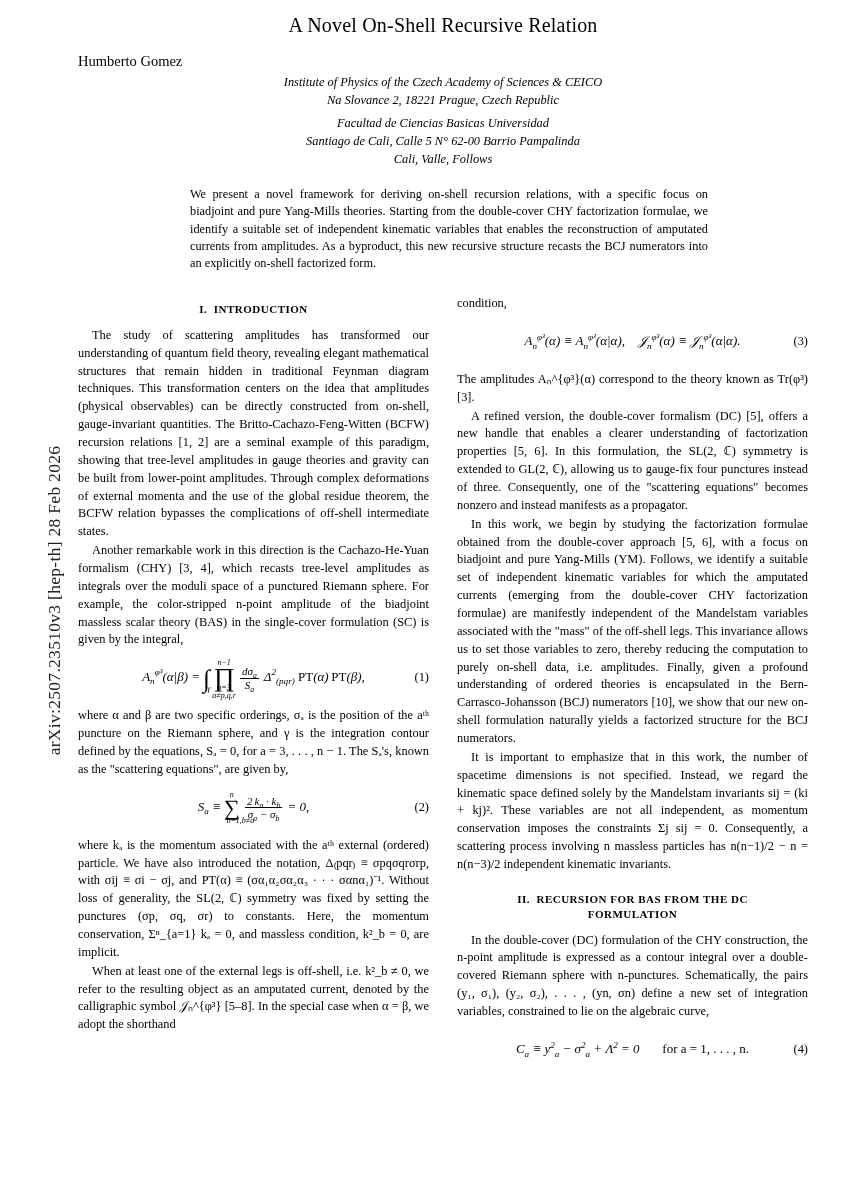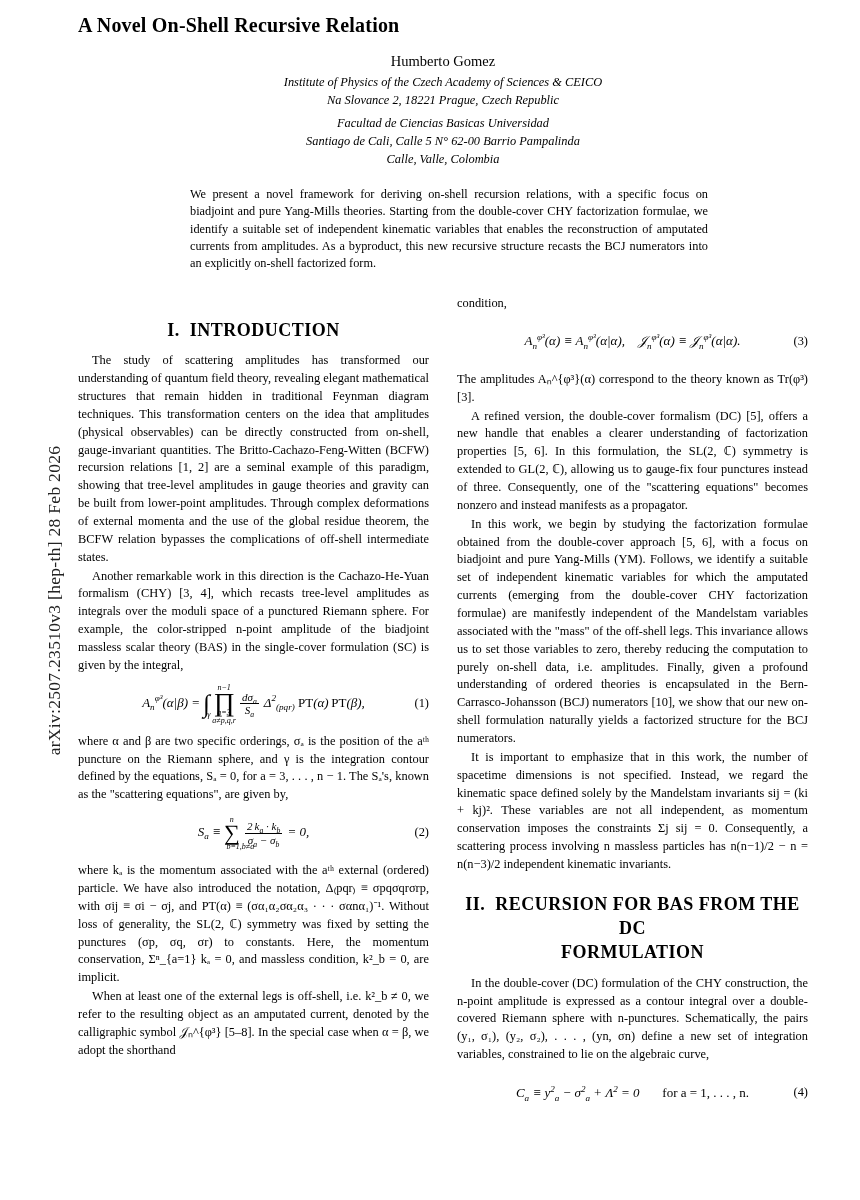--- a/index.html
+++ b/index.html
@@ -32,26 +32,27 @@
     transform-origin: center center;
     font-family: "Liberation Serif", serif;
     font-size: 17.5px;
     letter-spacing: 0.3px;
     color: #222;
     text-align: center;
     white-space: nowrap;
   }
   h1.title {
     font-size: 20px;
-    font-weight: bold;
+    font-weight: normal;
+    text-align: center;
     margin: 4px 0 16px 0;
     letter-spacing: 0.2px;
   }
   .author {
-    text-align: center;
+    text-align: left;
     font-size: 14.5px;
     margin: 0 0 4px 0;
   }
   .affil {
     text-align: center;
     font-size: 12.4px;
     font-style: italic;
     margin: 1px 0;
     line-height: 1.35;
   }
@@ -70,24 +71,24 @@
     gap: 28px;
   }
   .col {
     width: 365px;
     font-size: 12.4px;
     line-height: 1.44;
     text-align: justify;
   }
   .sec-head {
     text-align: center;
-    font-size: 18px;
+    font-size: 11px;
     font-weight: bold;
     letter-spacing: 0.5px;
-    margin: 23px 0 10px 0;
+    margin: 7px 0 10px 0;
     line-height: 1.35;
   }
   p {
     margin: 0 0 0 0;
     text-indent: 14px;
   }
   p + p { margin-top: 1px; }
   p.noindent { text-indent: 0; }
   .eq {
     display: flex;
@@ -188,21 +189,21 @@
   <div class="arxiv-stamp">arXiv:2507.23510v3  [hep-th]  28 Feb 2026</div>
 
   <h1 class="title">A Novel On-Shell Recursive Relation</h1>
 
   <div class="author">Humberto  Gomez</div>
 
   <div class="affil">Institute of Physics of the Czech Academy of Sciences &amp; CEICO</div>
   <div class="affil">Na Slovance 2, 18221 Prague, Czech Republic</div>
   <div class="affil gap">Facultad de Ciencias   Basicas Universidad</div>
   <div class="affil">Santiago de Cali, Calle  5  N° 62-00 Barrio  Pampalinda</div>
-  <div class="affil">Calle, Valle, Colombia</div>
+  <div class="affil">Cali, Valle, Follows</div>
 
   <div class="abstract">We present a novel framework for deriving on-shell recursion relations, with a specific focus on biadjoint and pure Yang-Mills theories. Starting from the double-cover CHY factorization formulae, we identify a suitable set of independent kinematic variables that enables the reconstruction of amputated currents from amplitudes. As a byproduct, this new recursive structure recasts the BCJ numerators into an explicitly on-shell factorized form.</div>
 
   <div class="cols">
 
     <div class="col">
 
       <div class="sec-head">
         <span>I.</span>&nbsp;&nbsp;<span>INTRODUCTION</span>
       </div>

